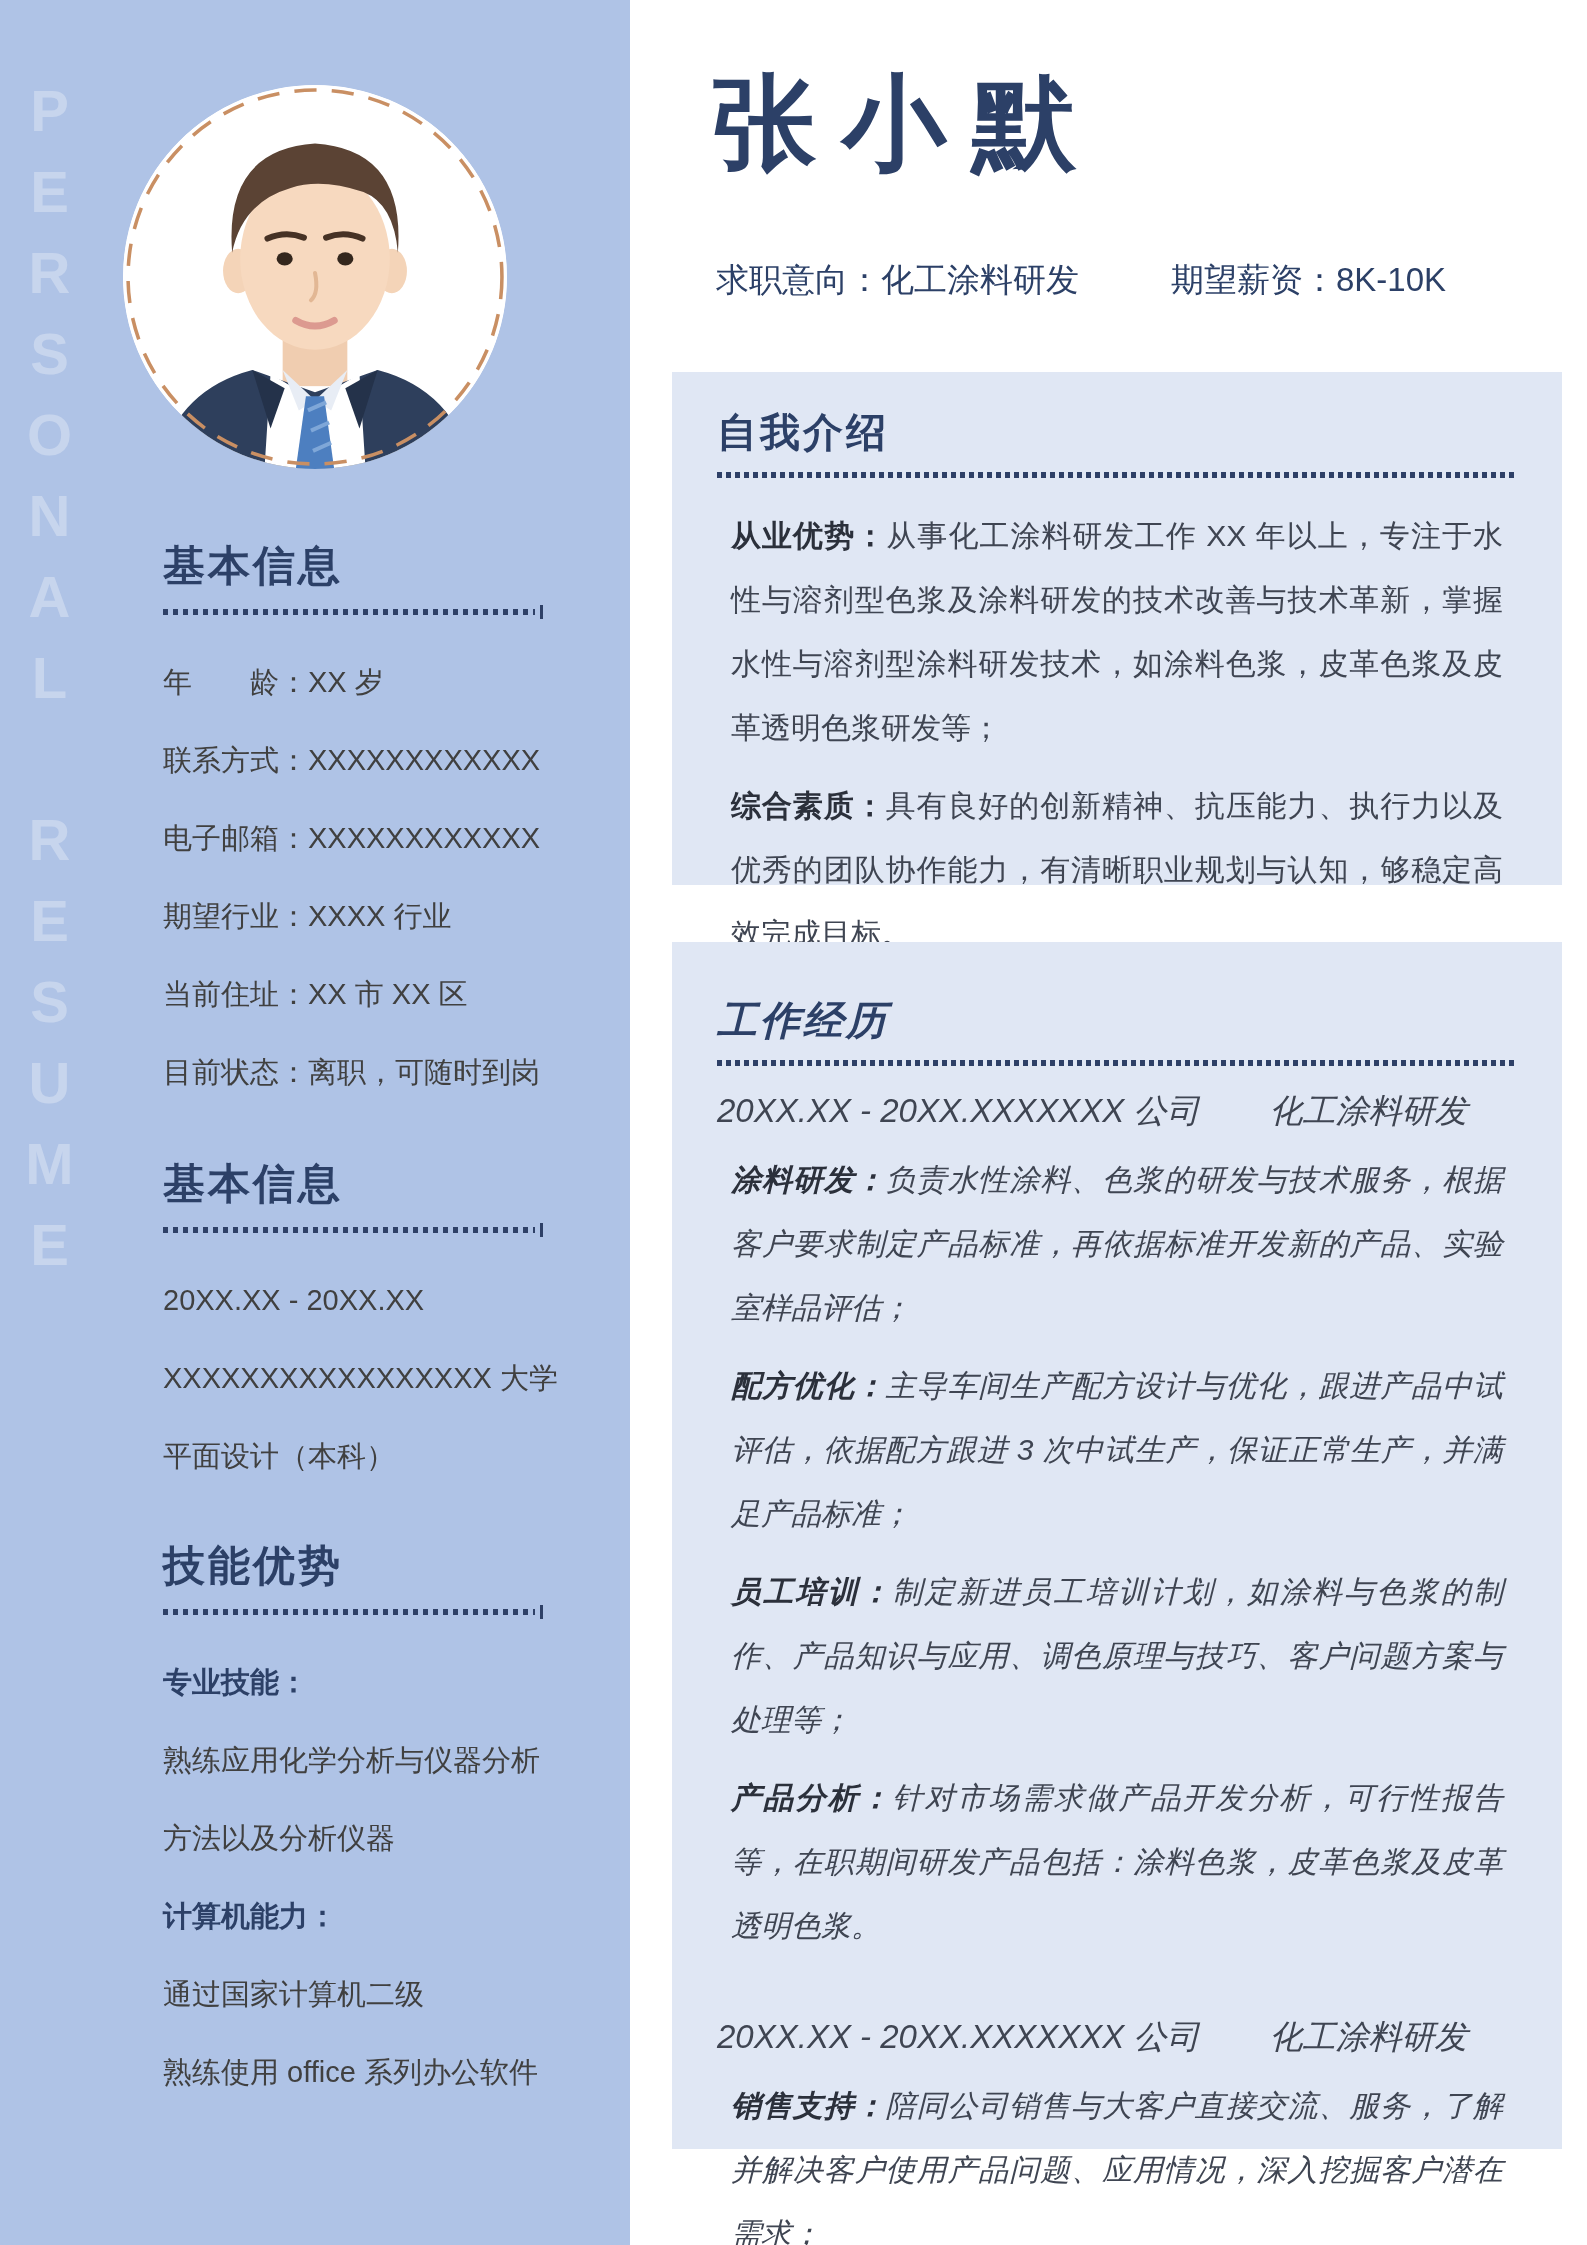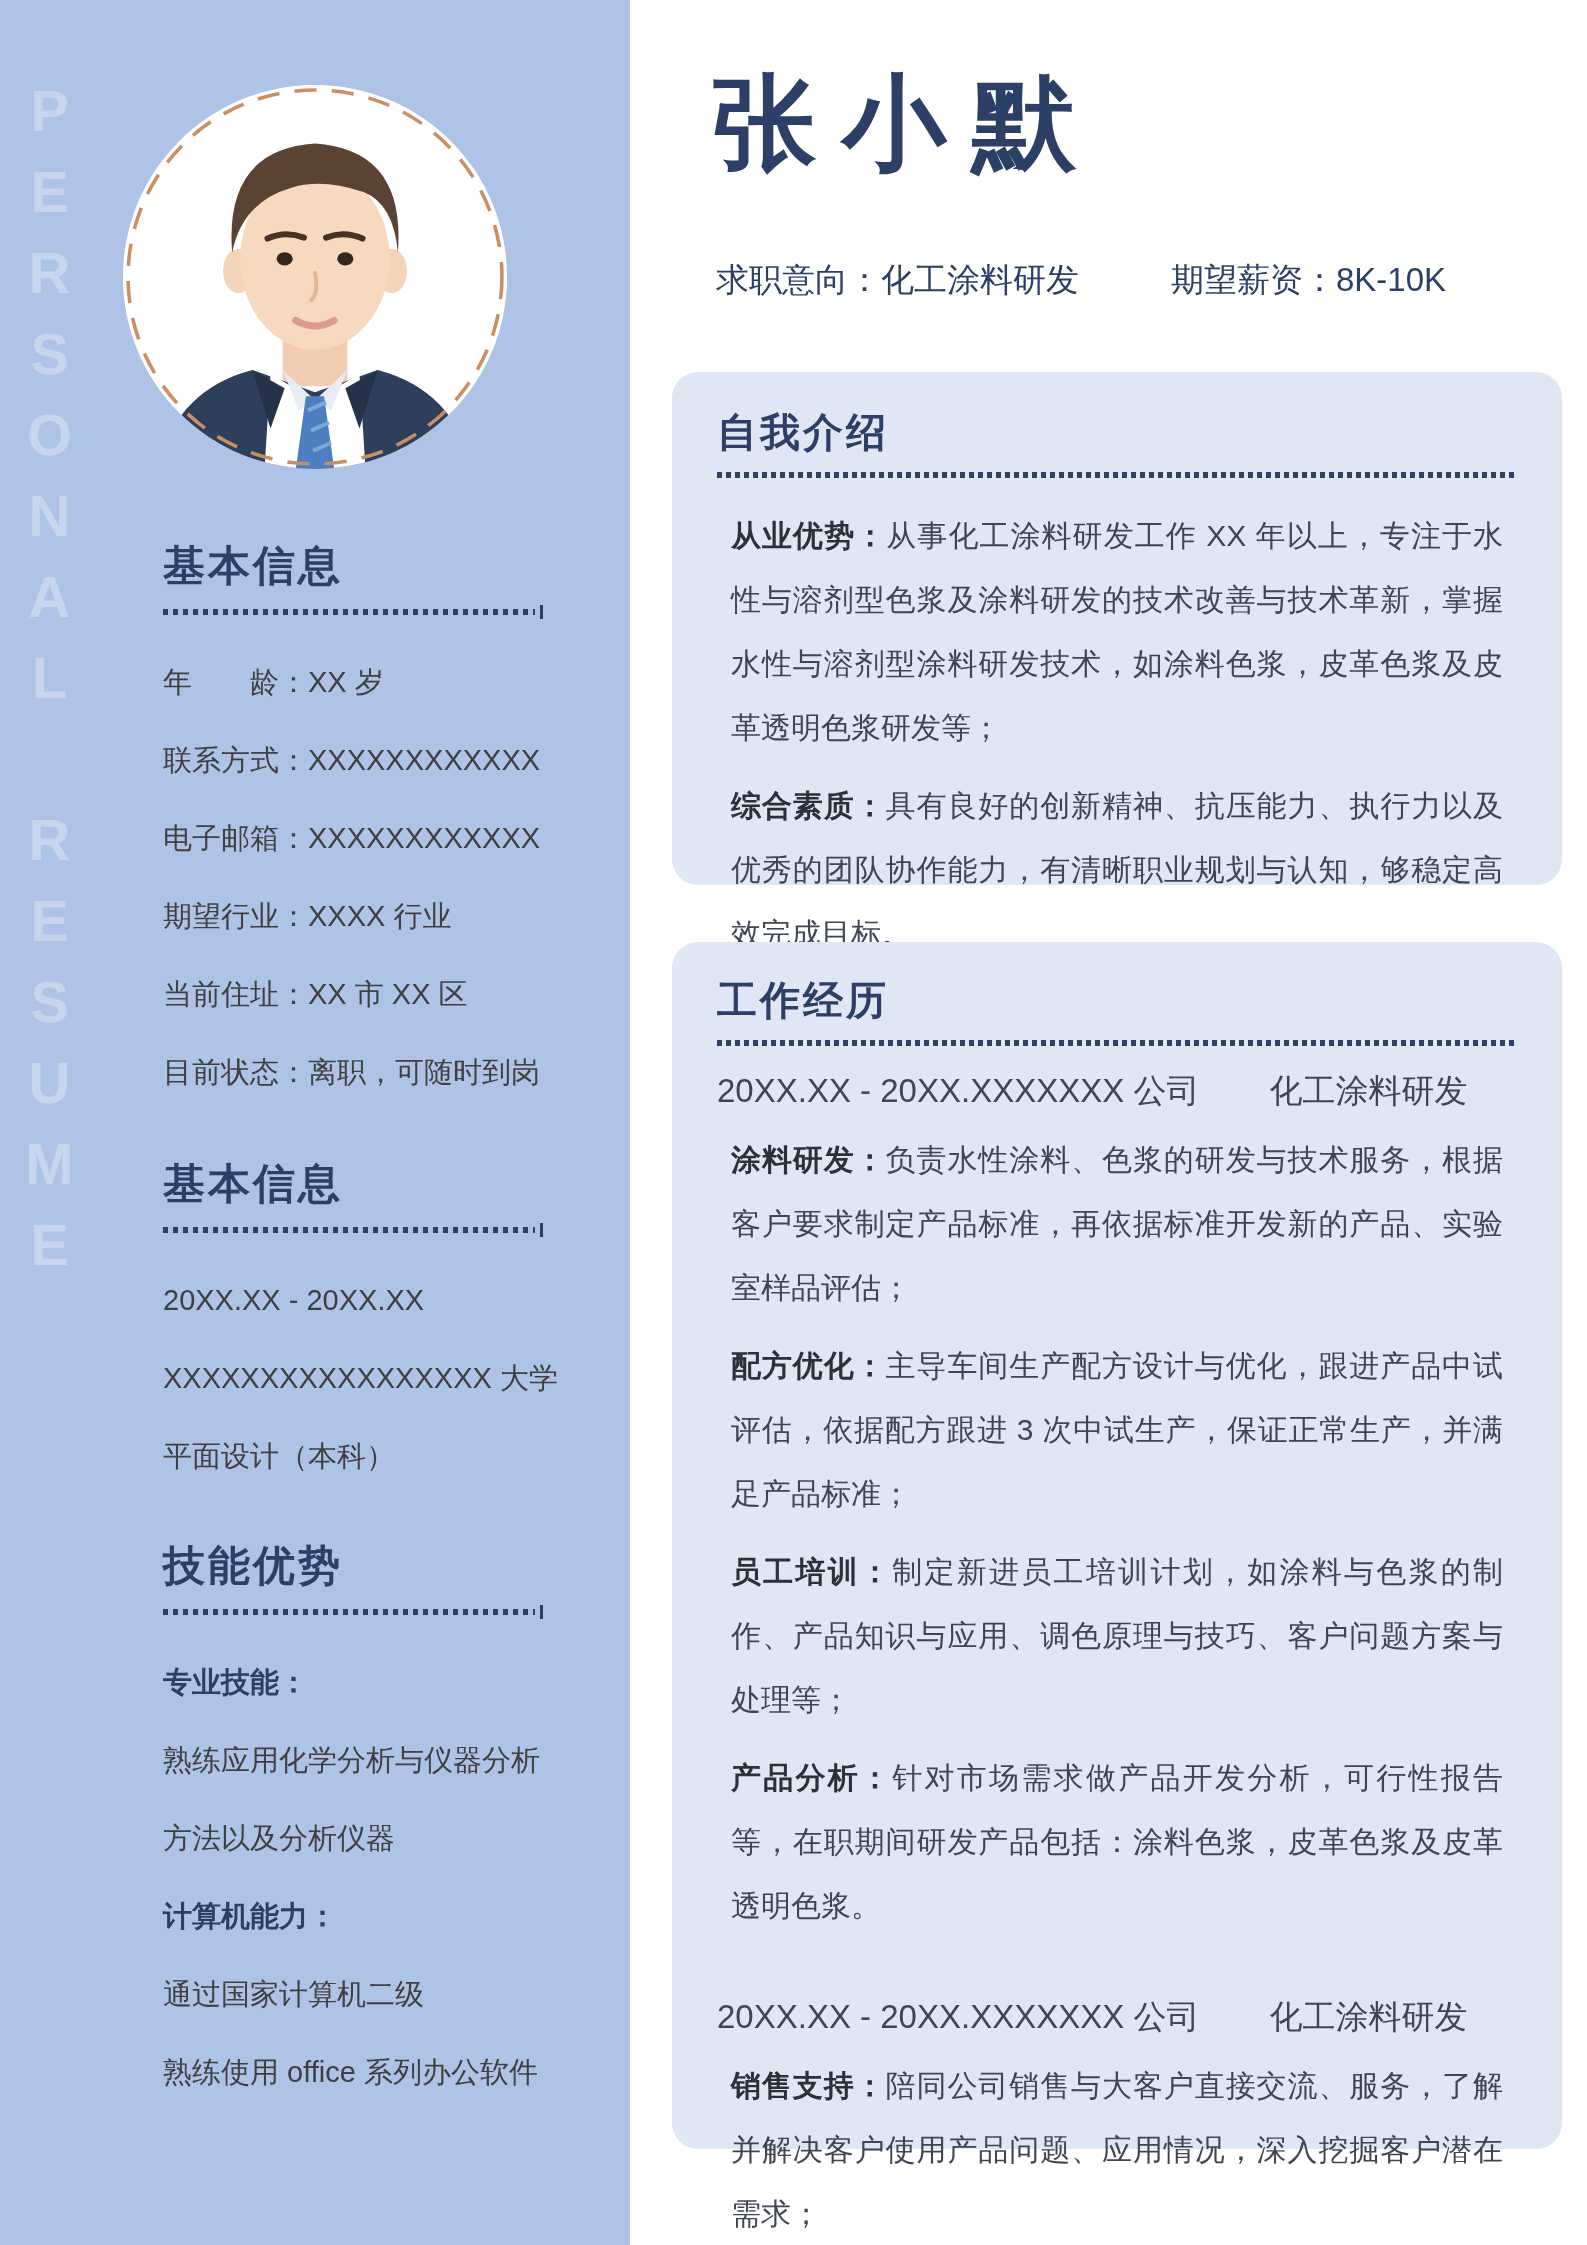--- a/index.html
+++ b/index.html
@@ -50,24 +50,24 @@
     font-size:104px;line-height:110px;font-weight:800;color:#2c4067;letter-spacing:26px;
   }
   .intent-row{
     position:absolute;left:716px;top:258px;width:840px;
     font-size:33px;line-height:44px;font-weight:400;color:#2c4067;white-space:nowrap;
   }
   .intent-row .salary{margin-left:92px;}
 
   .box{
     position:absolute;left:672px;width:890px;background:#e0e7f4;
-    box-sizing:border-box;padding:40px 45px 0 45px;border-radius:26px;
+    box-sizing:border-box;padding:40px 45px 0 45px;
   }
   .box-about{top:372px;height:513px;}
-  .box-work{top:942px;height:1207px;padding-top:38px;}
+  .box-work{top:942px;height:1207px;padding-top:58px;font-style:italic;}
   .box h2{
     margin:0;font-size:40px;line-height:40px;font-weight:800;color:#2c4067;letter-spacing:3px;
   }
   .main-dotline{
     margin-top:20px;height:6px;width:100%;
     background-image:repeating-linear-gradient(90deg,#2e4067 0 5px,transparent 5px 9px);
   }
   .body-block{margin-top:26px;}
   .body-para{
     margin:14px;font-size:30px;line-height:64px;color:#3f4552;

